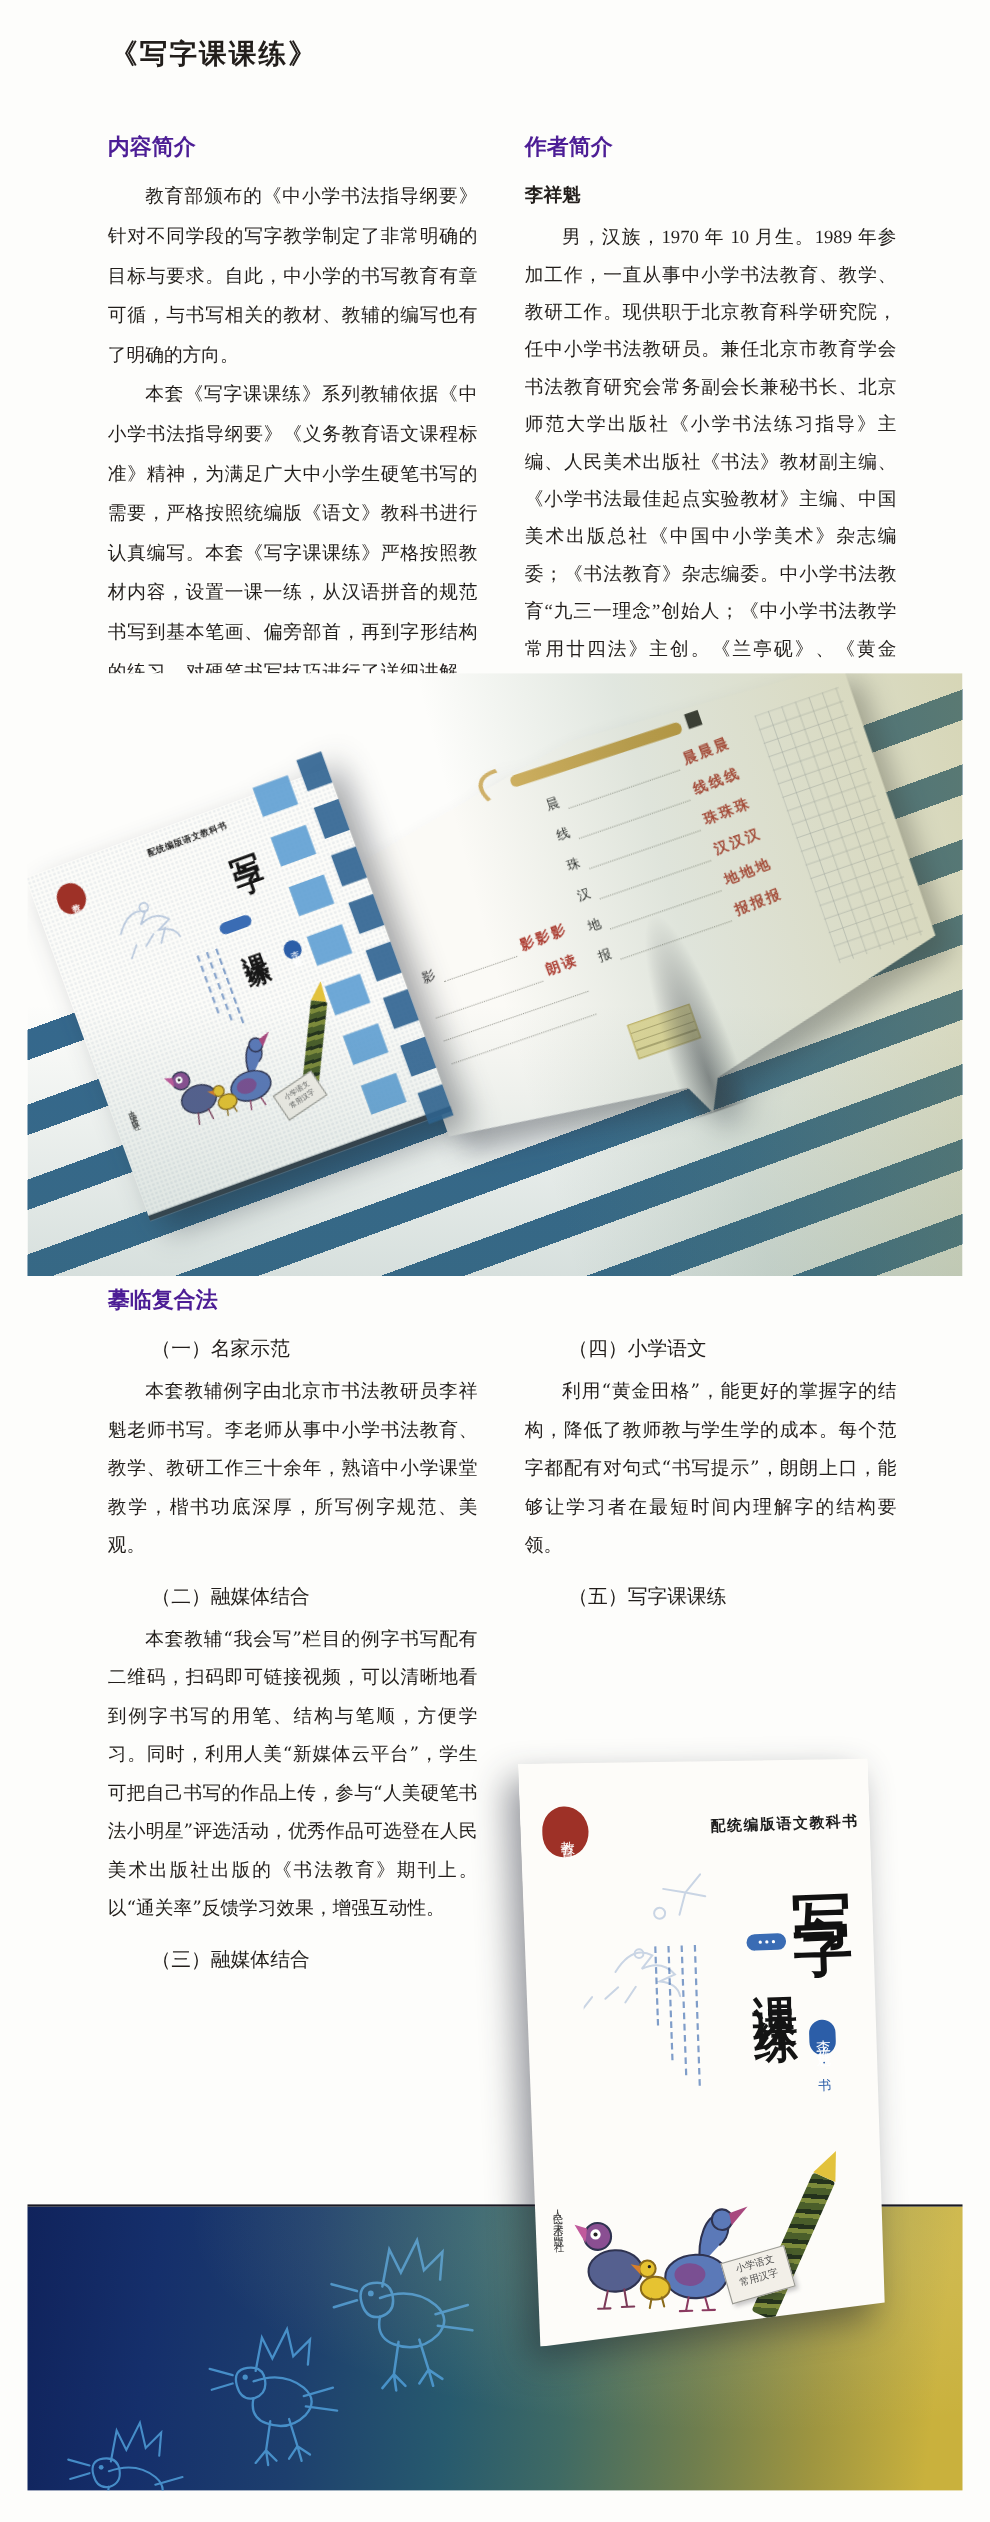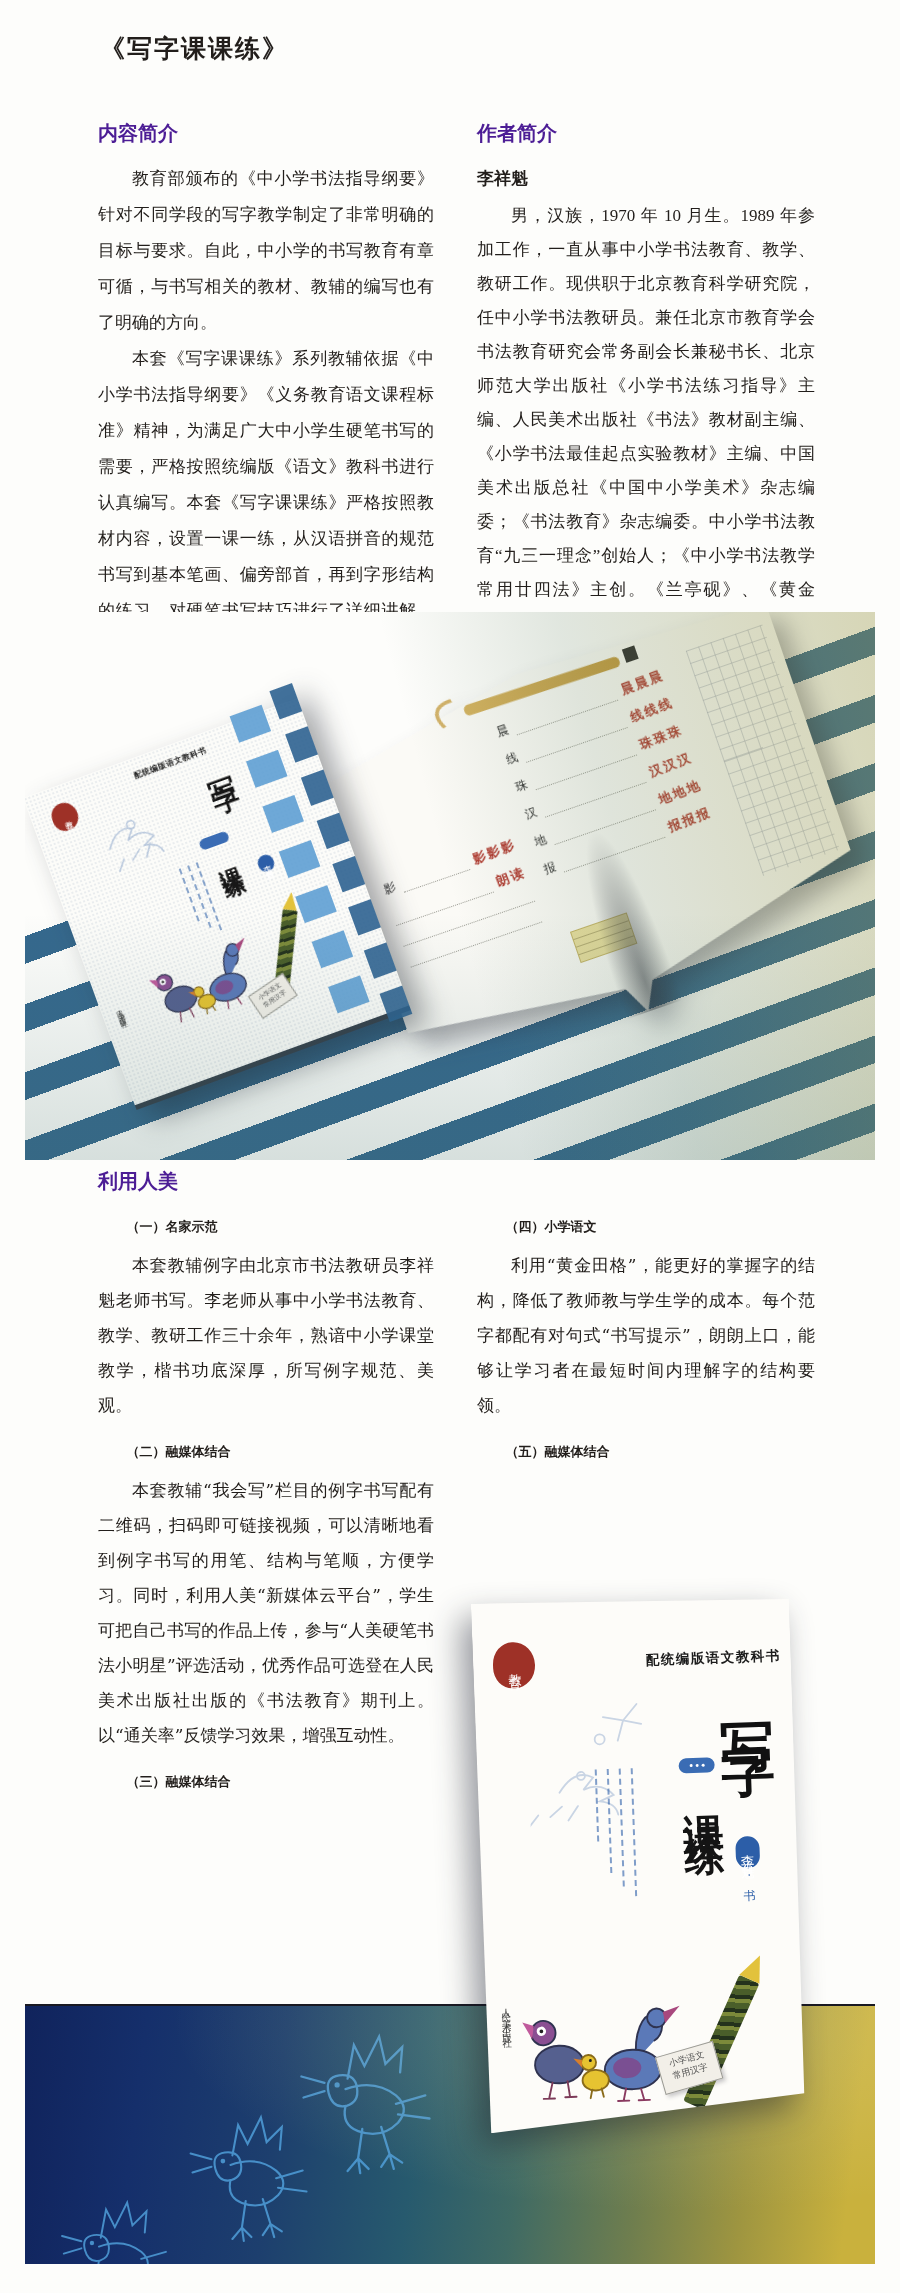--- a/index.html
+++ b/index.html
@@ -13,21 +13,21 @@
          margin:0 0 14px 0;color:#4c1d95;}
   .col p{font-size:17px;line-height:36px;text-align:justify;text-indent:2em;margin:0;font-family:Liberation Serif, serif;}
   #intro-left{left:98px;top:120px;width:336px;}
   #intro-right{left:477px;top:120px;width:338px;}
   #intro-right p{line-height:34px;}
   .author-name{font-size:17px;font-weight:700;line-height:34px;margin:2px 0 4px 0;}
 
   #features-heading{left:98px;top:1168px;}
   #features-left{left:98px;top:1198px;width:336px;}
   #features-right{left:477px;top:1198px;width:338px;}
-  .feat-h{font-size:13px;font-weight:700;line-height:34px;text-indent:2.2em;margin:12px 0 4px 0;}
+  .feat-h{font-size:18px;font-weight:400;line-height:34px;text-indent:2.2em;margin:12px 0 4px 0;}
   .feat-p{font-size:17px;line-height:35px;text-align:justify;text-indent:2em;margin:0;}
 
   
   #photo{left:25px;top:612px;width:850px;height:548px;background:#fdfdfb;overflow:hidden;}
   .stripes{position:absolute;left:-150px;top:288px;width:1300px;height:700px;
            transform-origin:150px 0;transform:rotate(-20deg);
            background:repeating-linear-gradient(0deg,#35688d 0 26px,rgba(255,255,255,0) 26px 64px);}
   .photo-tint1{position:absolute;inset:0;
            background:linear-gradient(75deg,rgba(255,255,255,0) 50%,rgba(96,128,96,.18) 68%,rgba(152,150,70,.38) 100%);}
   .photo-tint2{position:absolute;inset:0;
@@ -284,34 +284,34 @@
         <span>小学语文</span><br>
         <span>常用汉字</span>
       </div>
       <div class="m-pub">人民美术出版社</div>
     </div>
 
     <div class="photo-tint2"></div>
     <div class="photo-tint1"></div>
   </div>
 
-  <h2 class="abs sec-h" id="features-heading">利用人美</h2>
+  <h2 class="abs sec-h" id="features-heading">摹临复合法</h2>
 
   <div class="abs" id="features-left">
     <div class="feat-h">（一）名家示范</div>
     <p class="feat-p">本套教辅例字由北京市书法教研员李祥魁老师书写。李老师从事中小学书法教育、教学、教研工作三十余年，熟谙中小学课堂教学，楷书功底深厚，所写例字规范、美观。</p>
     <div class="feat-h">（二）融媒体结合</div>
     <p class="feat-p">本套教辅“我会写”栏目的例字书写配有二维码，扫码即可链接视频，可以清晰地看到例字书写的用笔、结构与笔顺，方便学习。同时，利用人美“新媒体云平台”，学生可把自己书写的作品上传，参与“人美硬笔书法小明星”评选活动，优秀作品可选登在人民美术出版社出版的《书法教育》期刊上。以“通关率”反馈学习效果，增强互动性。</p>
     <div class="feat-h">（三）融媒体结合</div>
   </div>
 
   <div class="abs" id="features-right">
     <div class="feat-h">（四）小学语文</div>
     <p class="feat-p">利用“黄金田格”，能更好的掌握字的结构，降低了教师教与学生学的成本。每个范字都配有对句式“书写提示”，朗朗上口，能够让学习者在最短时间内理解字的结构要领。</p>
-    <div class="feat-h">（五）融媒体结合</div>
+    <div class="feat-h">（五）写字课课练</div>
   </div>
 
   <div class="abs" id="band">
     <div class="band-shine"></div>
     <svg width="850" height="258" viewBox="0 0 850 258">
       <defs>
         <g id="bird" fill="none" stroke="#4f9ed9" stroke-width="2.2" stroke-linecap="round" opacity="0.85">
           <path d="M34,66 q-4,-15 10,-17 q15,-2 17,12 q2,13 -10,17 q-13,3 -17,-12"></path>
           <circle cx="42" cy="58" r="2.5" fill="#4f9ed9" stroke="none"></circle>
           <path d="M30,56 L8,50 M30,64 L10,70"></path>

